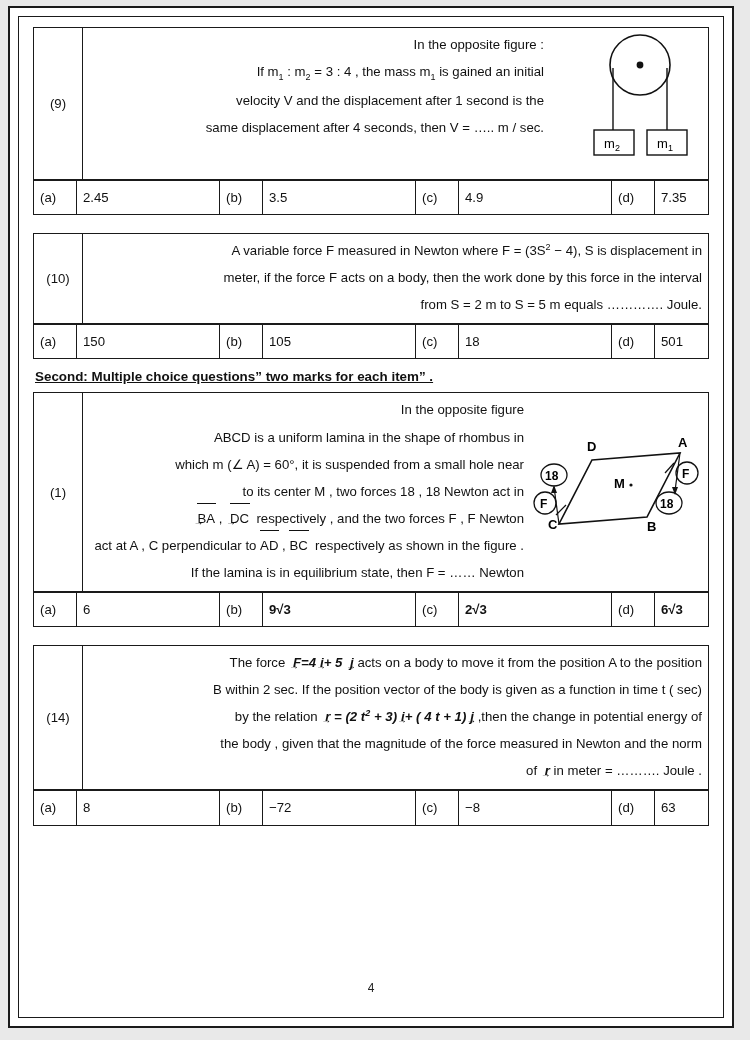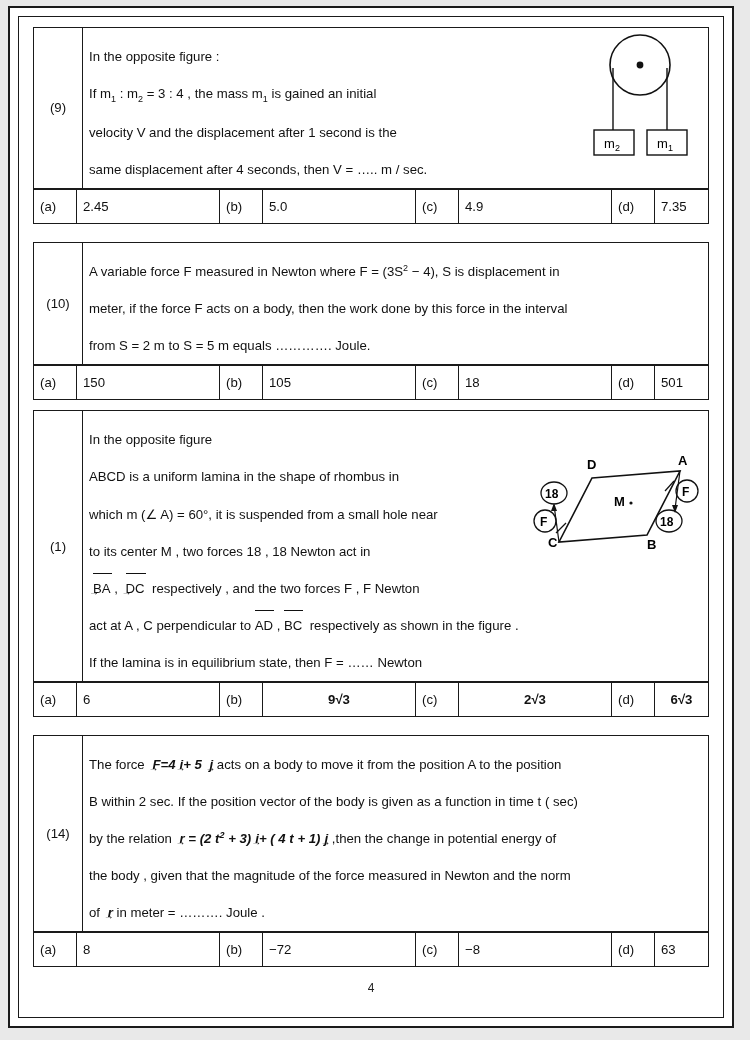--- a/index.html
+++ b/index.html
@@ -38,29 +38,29 @@
     padding:4px 6px;
     font-size:13.2px;
     line-height:1.9;
   }
   td.num{
     width:36px;text-align:center;font-size:13.2px;
   }
   td.body{
     padding:6px 8px 6px 8px;
   }
-  td.body p{margin:12px 0 2px 0;}
+  td.body p{margin:0 0 2px 0;text-align:right;}
   .ansrow td{
     height:22px;
     line-height:1.4;
     padding:3px 6px;
   }
   td.lab{width:30px;text-align:left;font-size:13px;}
   td.val{font-size:13.2px;}
-  .bold{font-weight:bold;text-align:center;}
+  .bold{font-weight:bold;}
   .sec-head{
     font-weight:bold;
     font-size:13.4px;
     text-decoration:underline;
     margin:0 0 8px 2px;
   }
   sub{font-size:9px;}
   sup{font-size:9px;}
   .fig{
     float:right;
@@ -114,21 +114,21 @@
           </td>
         </tr>
       </tbody>
         </table>
       <table class="q ansrow" style="margin-top:-10px;">
         <tbody>
             <tr>
           <td class="lab" style="width:30px">(a)</td>
           <td class="val" style="width:130px">2.45</td>
           <td class="lab" style="width:30px">(b)</td>
-          <td class="val" style="width:140px">5.0</td>
+          <td class="val" style="width:140px">3.5</td>
           <td class="lab" style="width:30px">(c)</td>
           <td class="val" style="width:140px">4.9</td>
           <td class="lab" style="width:30px">(d)</td>
           <td class="val">7.35</td>
         </tr>
       </tbody>
         </table>
 
       <table class="q" style="margin-top:18px;">
         <tbody>
@@ -150,20 +150,21 @@
           <td class="lab" style="width:30px">(b)</td>
           <td class="val" style="width:140px">105</td>
           <td class="lab" style="width:30px">(c)</td>
           <td class="val" style="width:140px">18</td>
           <td class="lab" style="width:30px">(d)</td>
           <td class="val">501</td>
         </tr>
       </tbody>
         </table>
 
+      <div class="sec-head">Second: Multiple choice questions” two marks for each item” .</div>
 
       <table class="q">
         <tbody>
             <tr>
           <td class="num">(1)</td>
           <td class="body">
             <div class="fig" style="margin-top:28px;">
               <svg width="170" height="135" viewBox="0 0 170 135">
                 <polygon points="60,35 148,28 115,92 27,99" fill="none" stroke="#111" stroke-width="1.6"></polygon>
                 <text x="55" y="26" font-size="13" font-family="Liberation Sans, sans-serif" font-weight="bold">D</text>

